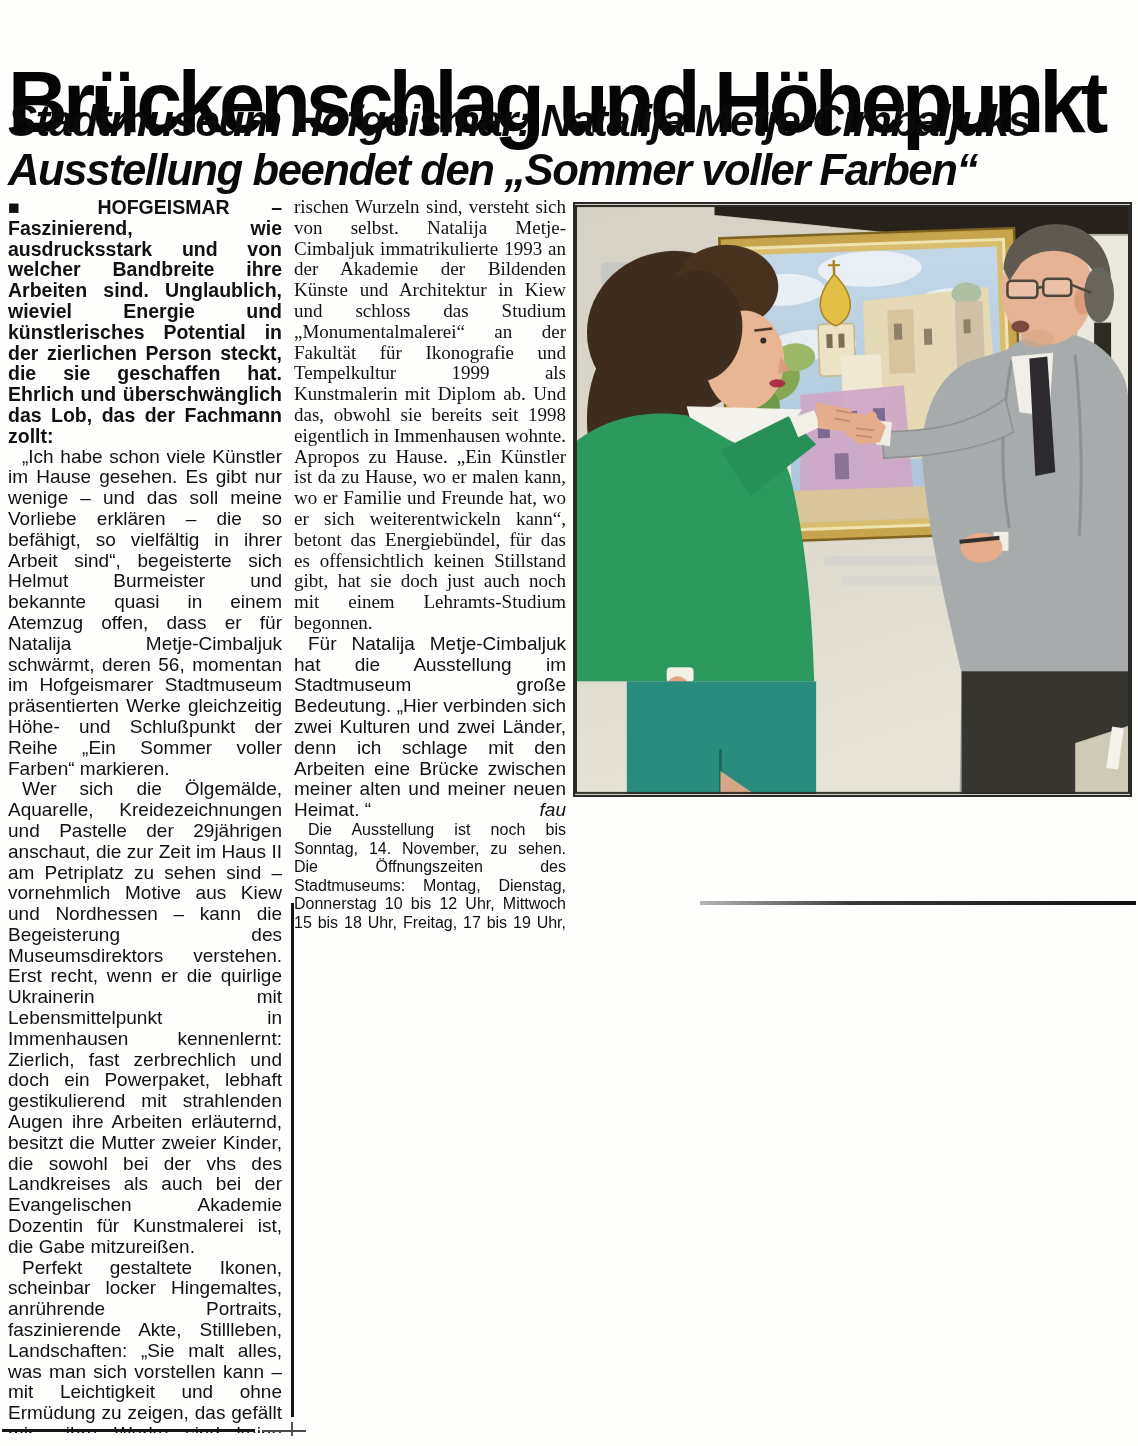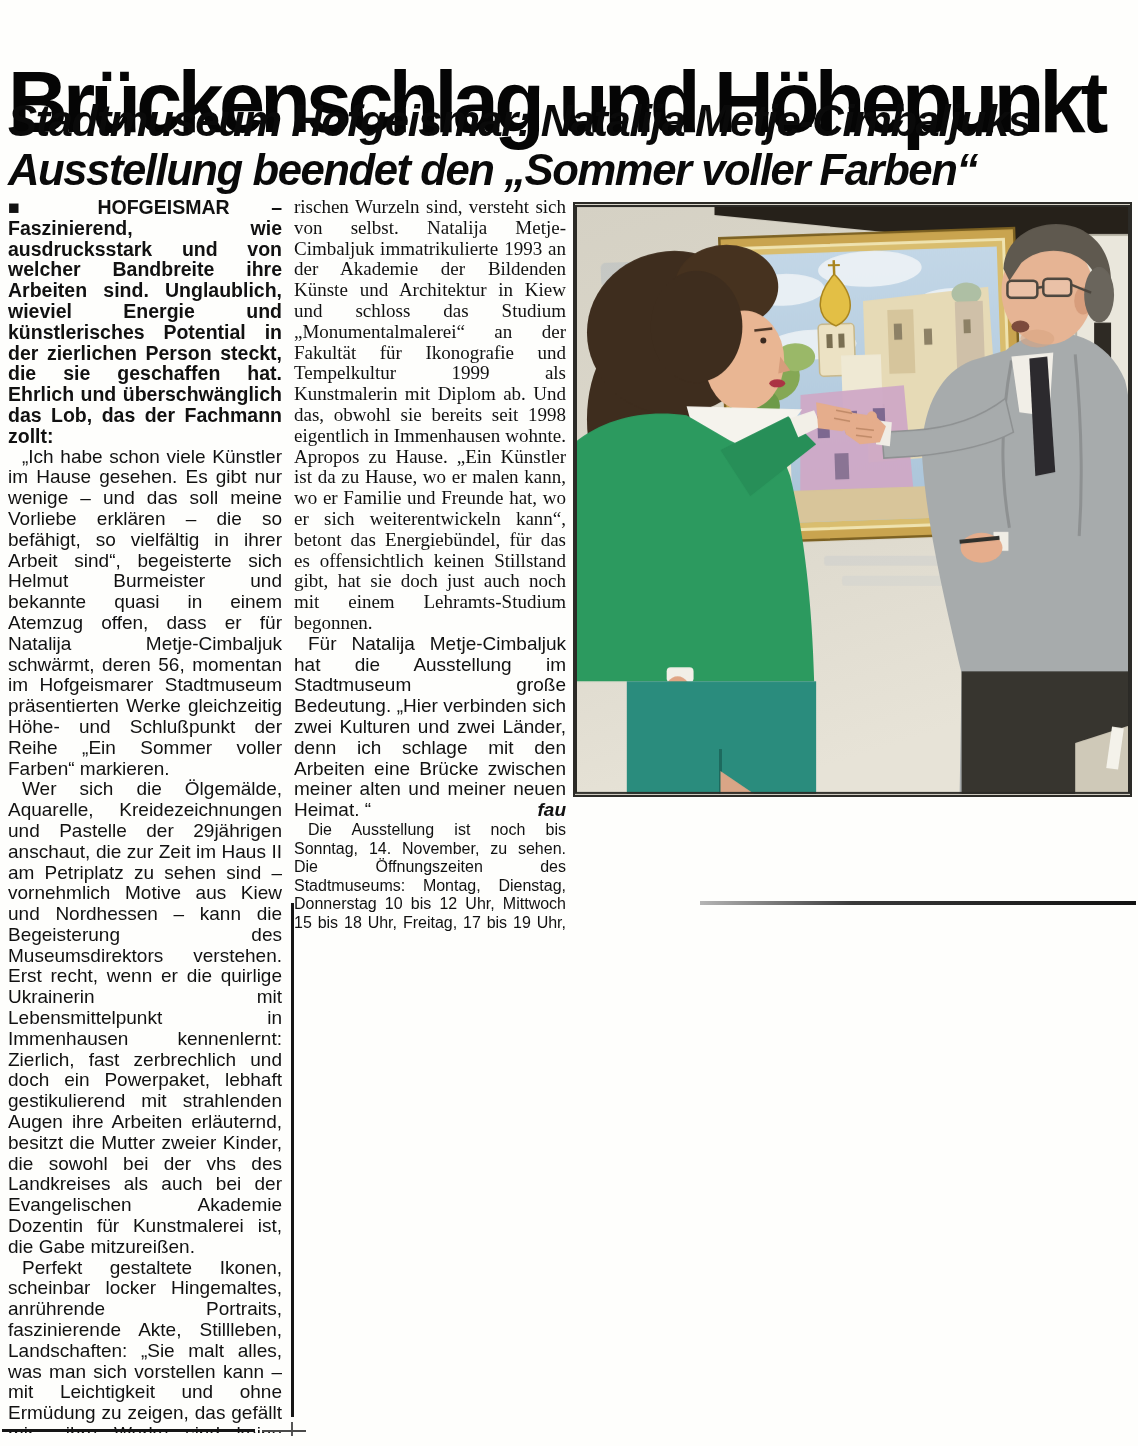--- a/index.html
+++ b/index.html
@@ -35,21 +35,21 @@
     hyphens:auto;-webkit-hyphens:auto;
   }
   .col1{left:8px;width:274px;height:1236px;}
   .col2{left:294px;width:272px;height:736px;}
   .col p{margin:0 0 0 0;text-indent:14px;}
   .col p.lead{font-weight:bold;text-indent:0;font-size:19.5px;}
   .col p.no-indent{text-indent:0;font-family:Liberation Serif, serif;}
   .sig-par{position:relative;}
   .author{
     position:absolute;right:0;bottom:0;
-    font-weight:bold;font-style:italic;
+    font-weight:normal;font-style:italic;
   }
   .info{
     font-size:16px;line-height:18.6px;margin-top:2px;
     text-indent:10px;
   }
   
   .photo-fig{
     position:absolute;left:573px;top:202px;width:555px;height:591px;
     border:2px solid #2c2b27;box-sizing:content-box;background:#d8d4c8;
   }

